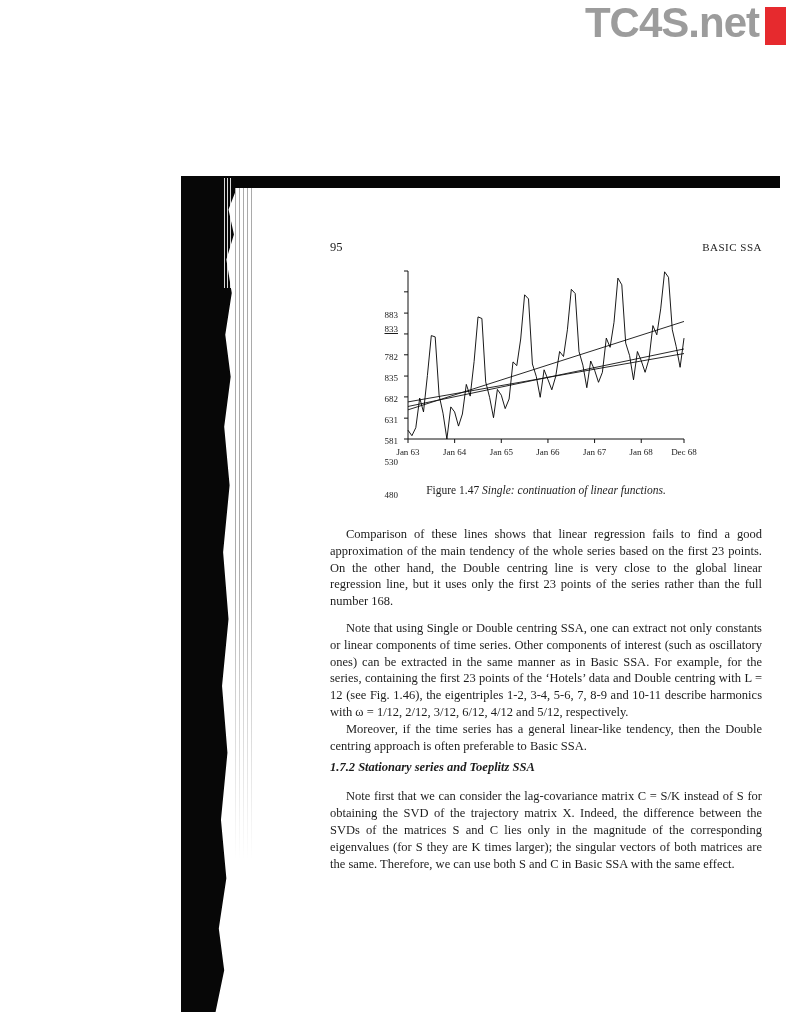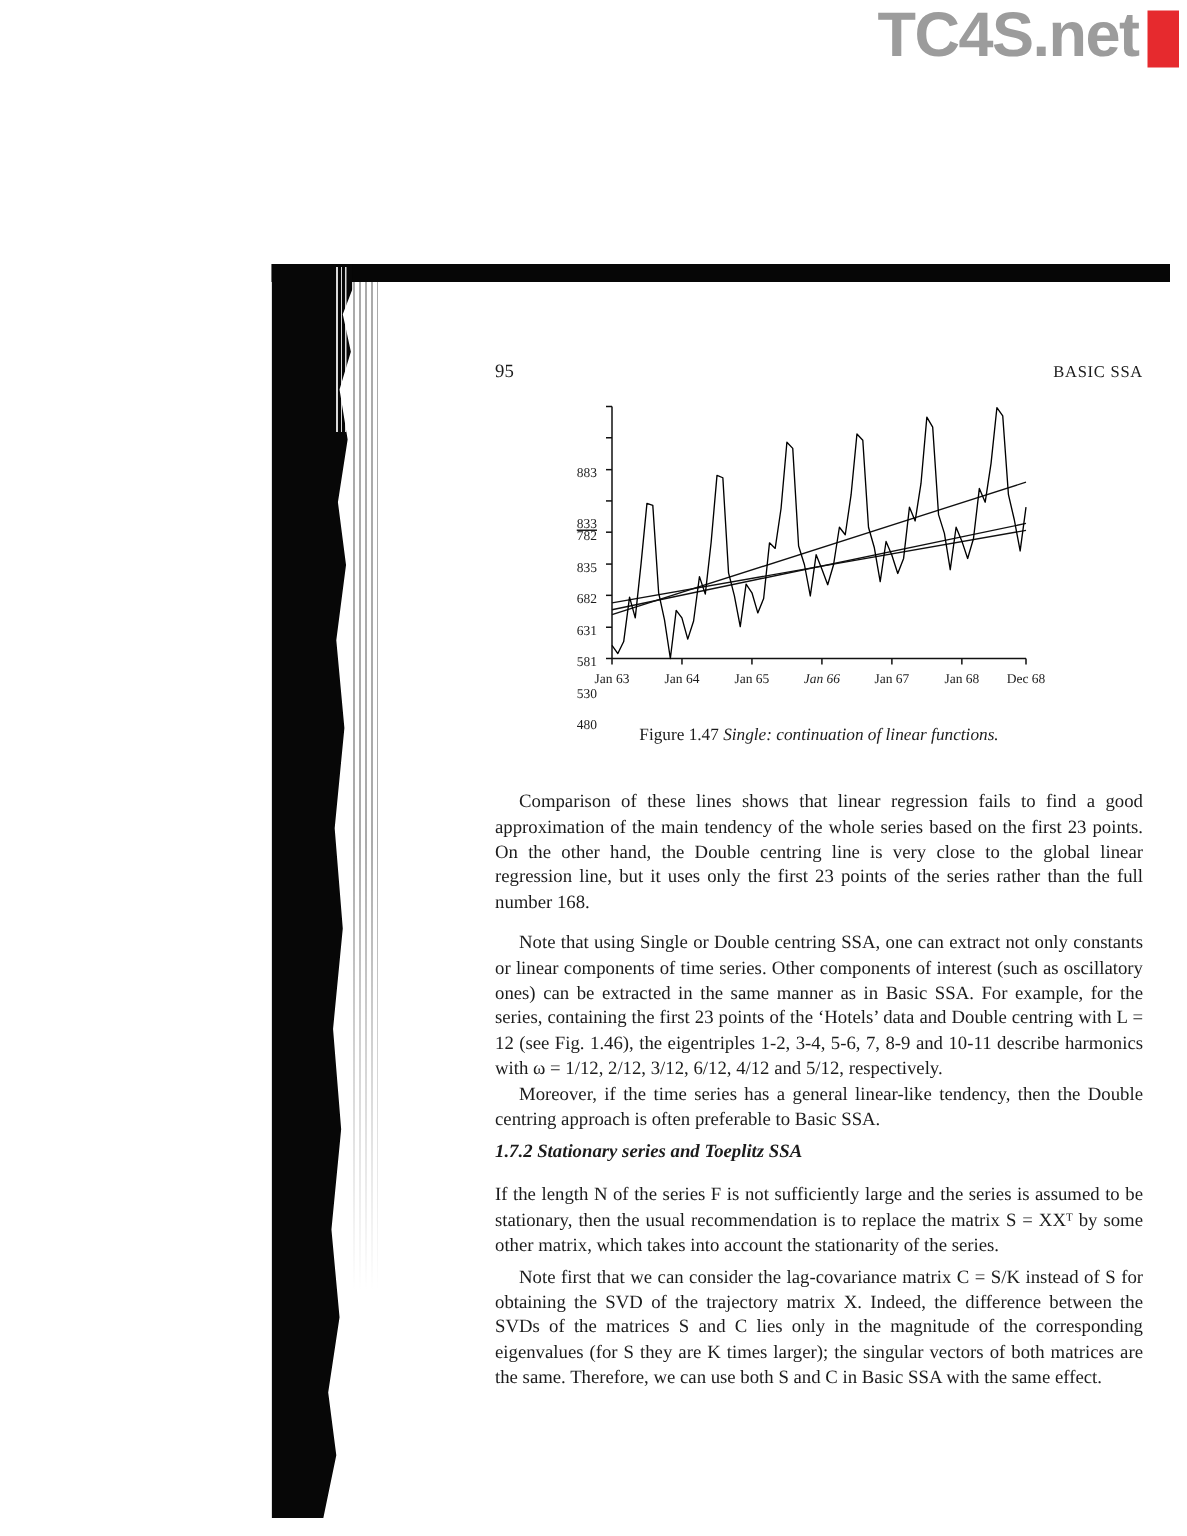--- a/index.html
+++ b/index.html
@@ -70,28 +70,28 @@
   <div class="content">
 
     <div class="page-header">
       <span class="page-number">95</span>
       <span class="running-head">BASIC SSA</span>
     </div>
 
     <div class="chart-wrap">
       <div class="y-labels">
           <span style="top: -2px;">883</span>
-          <span style="top: 32px; text-decoration: underline;">833</span>
+          <span style="top: 12px; text-decoration: underline;">833</span>
           <span style="top: 40.1042px;">782</span>
           <span style="top: 60.9479px;">835</span>
           <span style="top: 81.7916px;">682</span>
           <span style="top: 103.052px;">631</span>
           <span style="top: 123.896px;">581</span>
           <span style="top: 145.156px;">530</span>
-          <span style="top: 166px;">480</span>
+          <span style="top: 178px;">480</span>
         </div>
       <svg class="plot" width="284" height="176">
           <g transform="translate(6,3)">
             <line x1="0" y1="0" x2="0" y2="168" stroke="#111" stroke-width="1"></line>
             <line x1="0" y1="168" x2="276" y2="168" stroke="#111" stroke-width="1"></line>
             <line x1="-4" y1="0" x2="0" y2="0" stroke="#111" stroke-width="1"></line>
             <line x1="-4" y1="20.84367245657566" x2="0" y2="20.84367245657566" stroke="#111" stroke-width="1"></line>
             <line x1="-4" y1="42.10421836228288" x2="0" y2="42.10421836228288" stroke="#111" stroke-width="1"></line>
             <line x1="-4" y1="62.94789081885855" x2="0" y2="62.94789081885855" stroke="#111" stroke-width="1"></line>
             <line x1="-4" y1="83.79156327543426" x2="0" y2="83.79156327543426" stroke="#111" stroke-width="1"></line>
@@ -109,37 +109,36 @@
             <line x1="0" y1="138.81885856079404" x2="276" y2="50.44168734491315" stroke="#111" stroke-width="0.9"></line>
             <line x1="0" y1="135.48387096774195" x2="276" y2="77.95533498759306" stroke="#111" stroke-width="0.9"></line>
             <line x1="0" y1="130.8982630272953" x2="276" y2="82.5409429280397" stroke="#111" stroke-width="0.9"></line>
             <polyline points="0.0,159.2 3.9,164.7 7.8,156.7 11.7,127.1 15.5,140.9 19.4,104.6 23.3,64.6 27.2,65.9 31.1,124.2 35.0,142.2 38.9,168.0 42.8,135.9 46.6,140.9 50.5,155.1 54.4,143.0 58.3,113.4 62.2,125.1 66.1,90.5 70.0,45.9 73.9,47.5 77.7,110.9 81.6,126.3 85.5,146.7 89.4,118.4 93.3,124.2 97.2,137.6 101.1,128.0 105.0,90.9 108.8,94.6 112.7,68.0 116.6,23.8 120.5,27.9 124.4,93.0 128.3,105.5 132.2,126.3 136.1,98.8 139.9,108.4 143.8,118.8 147.7,105.5 151.6,80.5 155.5,85.5 159.4,58.8 163.3,18.3 167.2,22.5 171.0,80.5 174.9,94.2 178.8,116.7 182.7,90.0 186.6,99.2 190.5,111.3 194.4,101.3 198.3,67.1 202.1,76.3 206.0,51.3 209.9,7.1 213.8,13.8 217.7,72.1 221.6,84.6 225.5,108.8 229.4,80.5 233.2,89.6 237.1,101.3 241.0,88.0 244.9,54.6 248.8,63.8 252.7,37.9 256.6,0.8 260.5,6.3 264.3,58.8 268.2,75.5 272.1,96.3 276.0,67.1" fill="none" stroke="#000" stroke-width="0.9" stroke-linejoin="round"></polyline>
           </g>
         </svg>
       <div class="x-labels">
           <span style="left: 6px;">Jan 63</span>
           <span style="left: 52.6479px;">Jan 64</span>
           <span style="left: 99.2958px;">Jan 65</span>
-          <span style="left: 145.944px; font-style: italic;">Jan 66</span>
+          <span style="left: 145.944px;">Jan 66</span>
           <span style="left: 192.592px;">Jan 67</span>
           <span style="left: 239.239px;">Jan 68</span>
           <span style="left: 282px;">Dec 68</span>
         </div>
     </div>
 
     <div class="fig-caption">
       <span>Figure 1.47</span>
       <span class="it">Single: continuation of linear functions.</span>
     </div>
 
     <p class="para indent p1">Comparison of these lines shows that linear regression fails to find a good approximation of the main tendency of the whole series based on the first 23 points. On the other hand, the Double centring line is very close to the global linear regression line, but it uses only the first 23 points of the series rather than the full number 168.</p>
     <p class="para indent p2">Note that using Single or Double centring SSA, one can extract not only constants or linear components of time series. Other components of interest (such as oscillatory ones) can be extracted in the same manner as in Basic SSA. For example, for the series, containing the first 23 points of the ‘Hotels’ data and Double centring with L = 12 (see Fig. 1.46), the eigentriples 1-2, 3-4, 5-6, 7, 8-9 and 10-11 describe harmonics with ω = 1/12, 2/12, 3/12, 6/12, 4/12 and 5/12, respectively.</p>
     <p class="para indent">Moreover, if the time series has a general linear-like tendency, then the Double centring approach is often preferable to Basic SSA.</p>
 
     <h3 class="sec-head">1.7.2 Stationary series and Toeplitz SSA</h3>
 
-    <p class="para">If the length N of the series F is not sufficiently large and the series is assumed to be stationary, then the usual recommendation is to replace the matrix S = XXᵀ by some other matrix, which takes into account the stationarity of the series.</p>
     <p class="para indent p5">Note first that we can consider the lag-covariance matrix C = S/K instead of S for obtaining the SVD of the trajectory matrix X. Indeed, the difference between the SVDs of the matrices S and C lies only in the magnitude of the corresponding eigenvalues (for S they are K times larger); the singular vectors of both matrices are the same. Therefore, we can use both S and C in Basic SSA with the same effect.</p>
 
   </div>
 
 
 </div>
 
 </body></html>

